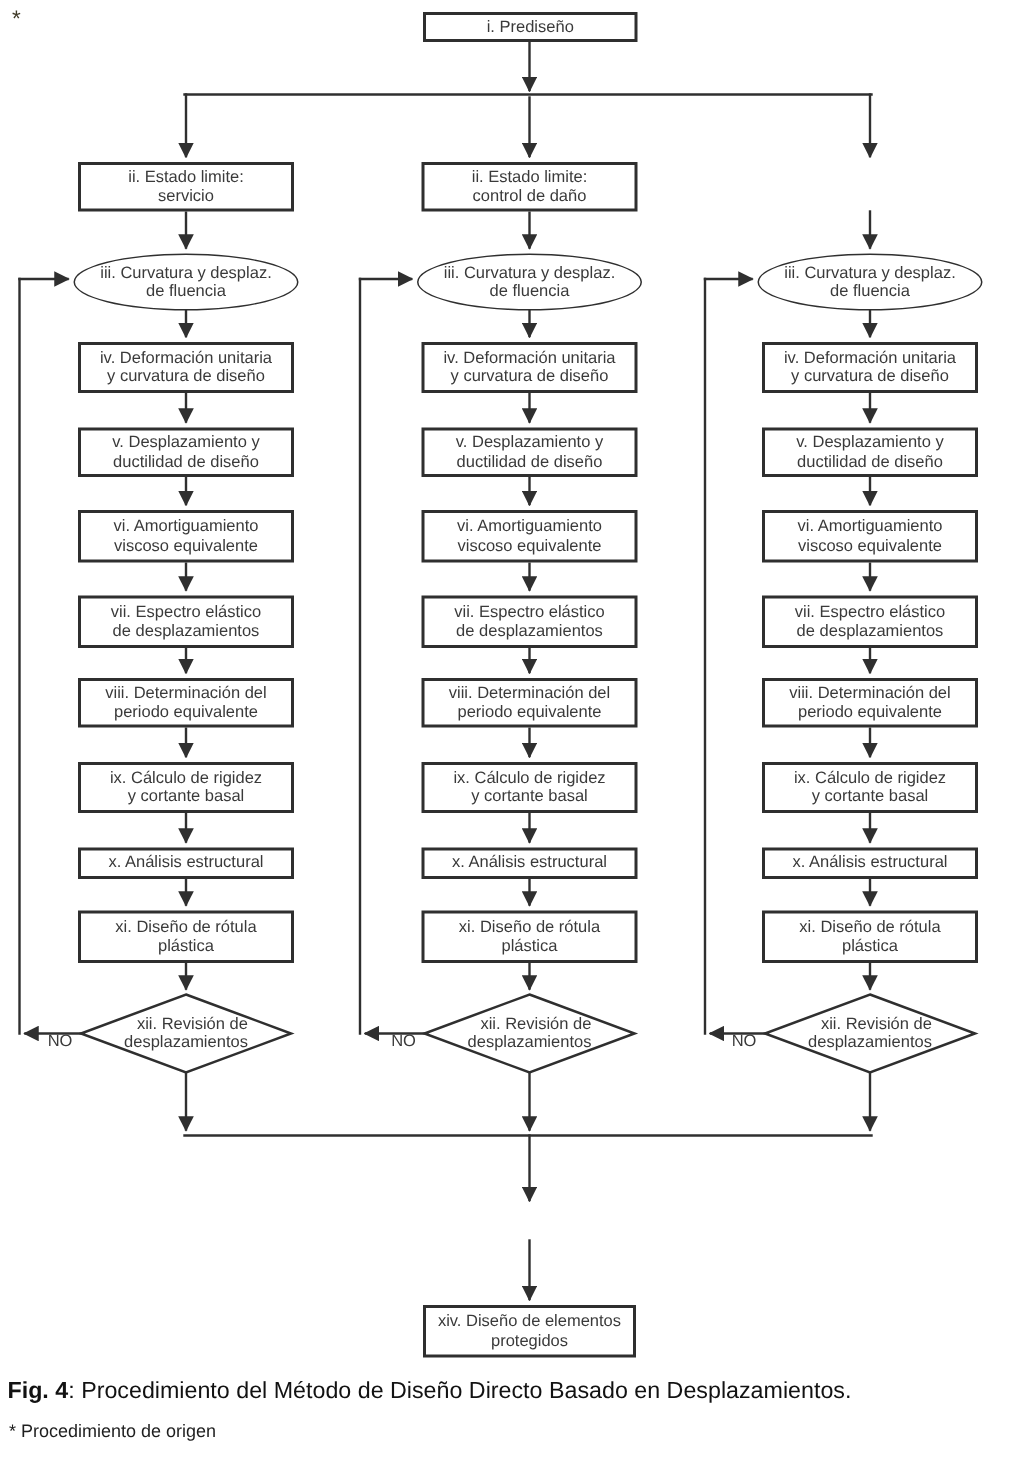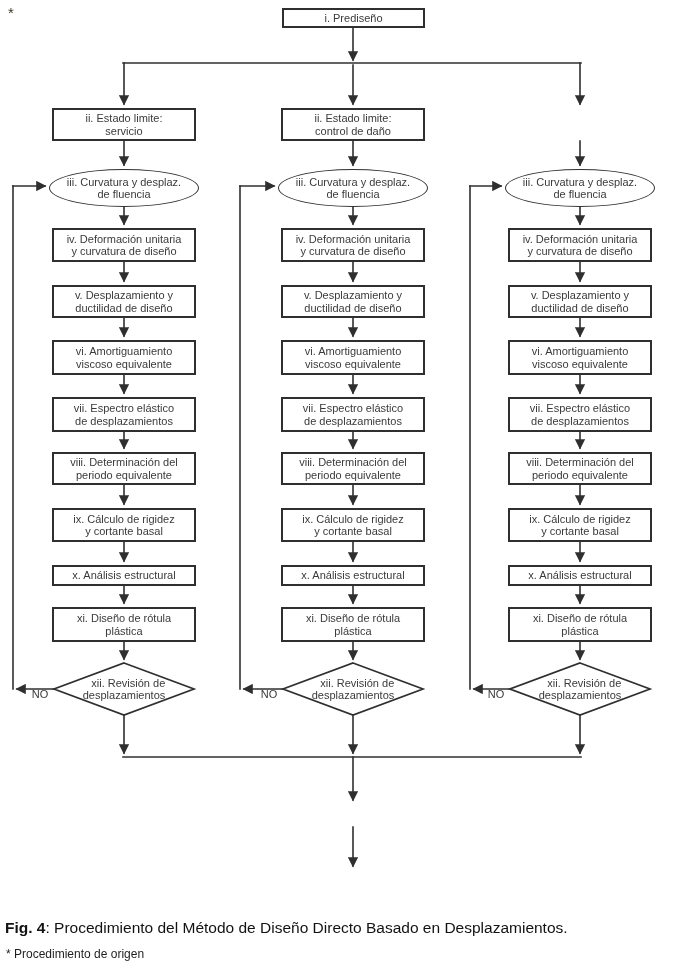--- a/index.html
+++ b/index.html
@@ -191,19 +191,21 @@
 periodo equivalente</div>
   <div class="node colbox r-ix c3">ix. Cálculo de rigidez
 y cortante basal</div>
   <div class="node colbox r-x c3">x. Análisis estructural</div>
   <div class="node colbox r-xi c3">xi. Diseño de rótula
 plástica</div>
   <div class="diamond-label c3">xii. Revisión de
 desplazamientos</div>
   <div class="no-label c3">NO</div>
 
+  <div class="node n-xiv">xiv. Diseño de elementos
+protegidos</div>
 
   <div class="caption">
     <b>Fig. 4</b><span>: Procedimiento del Método de Diseño Directo Basado en Desplazamientos.</span>
   </div>
   <div class="footnote">* Procedimiento de origen</div>
 
 </div>
 
 </body></html>

